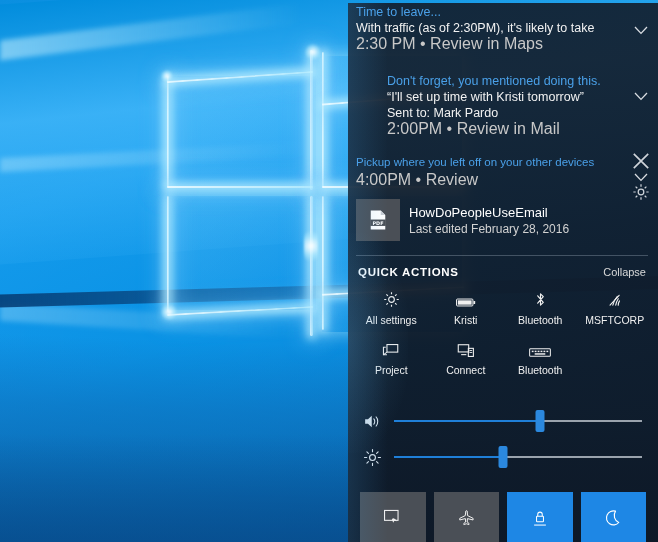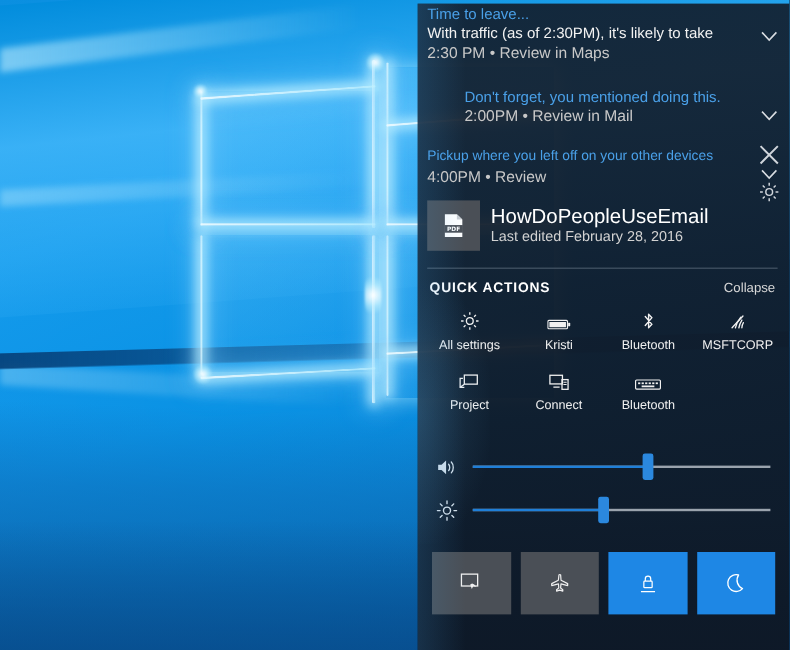--- a/index.html
+++ b/index.html
@@ -95,21 +95,21 @@
     font-size:12.5px; line-height:15px;
     white-space:nowrap; overflow:hidden;
   }
   .notif .line{
     color:#f2f2f2;
     font-size:12.5px; line-height:16px;
     white-space:nowrap; overflow:hidden;
   }
   .notif .meta{
     color:#c8c8c8;
-    font-size:13px; line-height:14px;
+    font-size:16px; line-height:14px;
     margin-top:1px;
   }
 
   .chev{
     position:absolute; right:8px;
     width:18px; height:18px;
     display:flex; align-items:center; justify-content:center;
     cursor:pointer;
   }
   .chev svg{ width:14px; height:9px; display:block; }
@@ -124,21 +124,21 @@
   
   .doc-row{
     display:flex; align-items:center; gap:9px;
     padding:2px 34px 0 8px;
   }
   .doc-thumb{
     width:44px; height:42px; flex:0 0 44px;
     background:#4a4f56;
     display:flex; align-items:center; justify-content:center;
   }
-  .doc-meta .name{ font-size:17px; line-height:17px; color:#ffffff; }
+  .doc-meta .name{ font-size:13px; line-height:17px; color:#ffffff; }
   .doc-meta .sub{ font-size:12px; line-height:16px; color:#d2d2d2; }
 
   .separator{
     height:1px; margin:14px 10px 0 8px;
     background:rgba(200,215,230,0.28);
   }
 
   .qa-head{
     display:flex; align-items:baseline; justify-content:space-between;
     padding:10px 12px 0 10px;
@@ -241,20 +241,22 @@
     <div class="meta">2:30 PM • Review in Maps</div>
     <div class="chev" style="top:18px;">
       <svg viewBox="0 0 14 9">
           <polyline points="1,1 7,7.4 13,1" fill="none" stroke="#d9dde2" stroke-width="1.3"></polyline>
         </svg>
     </div>
   </div>
 
   <div class="notif" style="padding-top:13px;padding-left:39px;">
     <div class="title">Don't forget, you mentioned doing this.</div>
+    <div class="line">“I'll set up time with Kristi tomorrow”</div>
+    <div class="line">Sent to: Mark Pardo</div>
     <div class="meta">2:00PM  •  Review in Mail</div>
     <div class="chev" style="top:26px;">
       <svg viewBox="0 0 14 9">
           <polyline points="1,1 7,7.4 13,1" fill="none" stroke="#d9dde2" stroke-width="1.3"></polyline>
         </svg>
     </div>
   </div>
 
   <div class="notif" style="padding-top:9px;padding-right:40px;">
     <div class="title" style="font-size:11.5px;">Pickup where you left off on your other devices</div>

